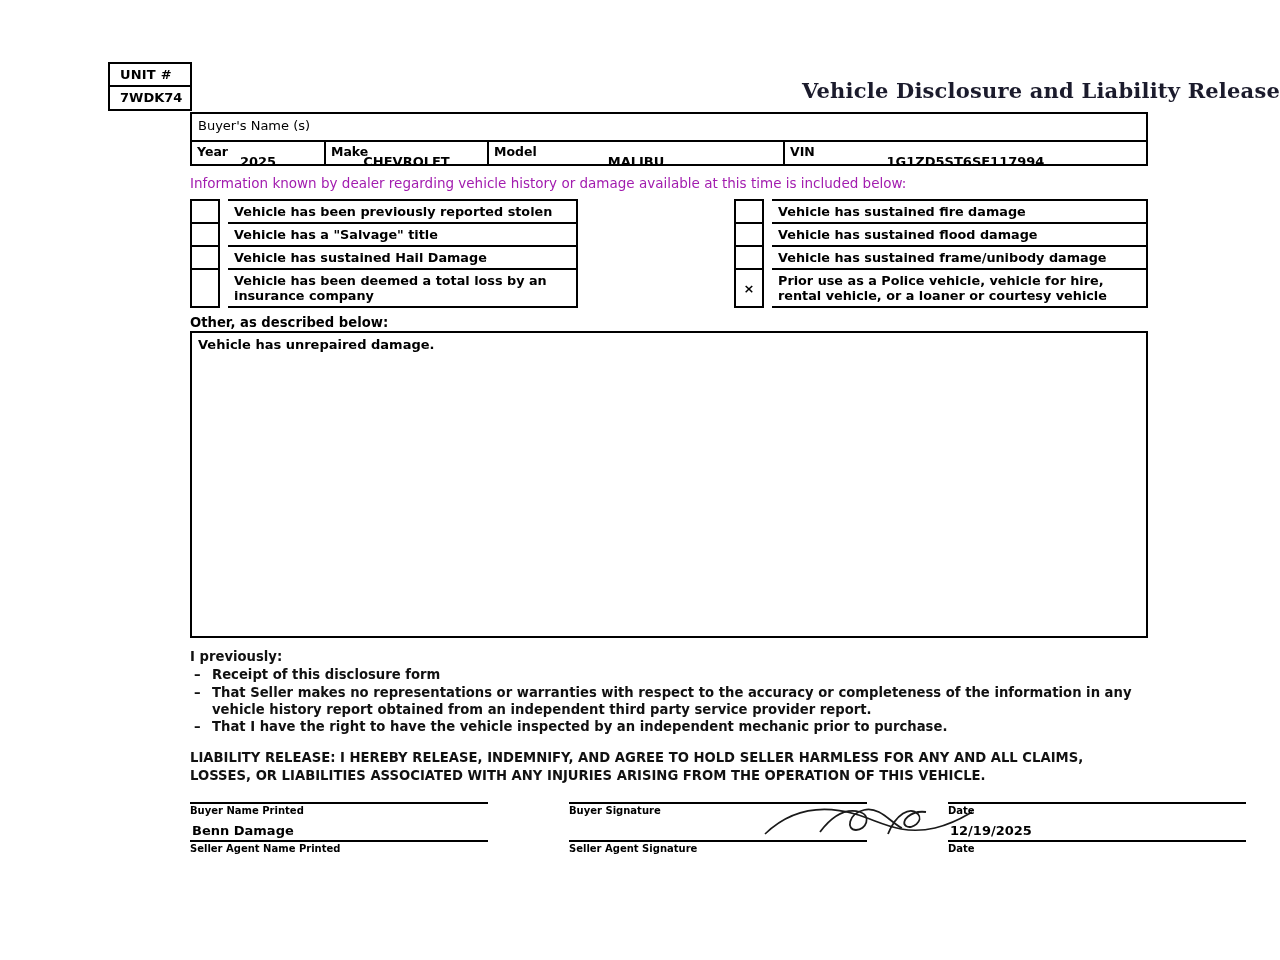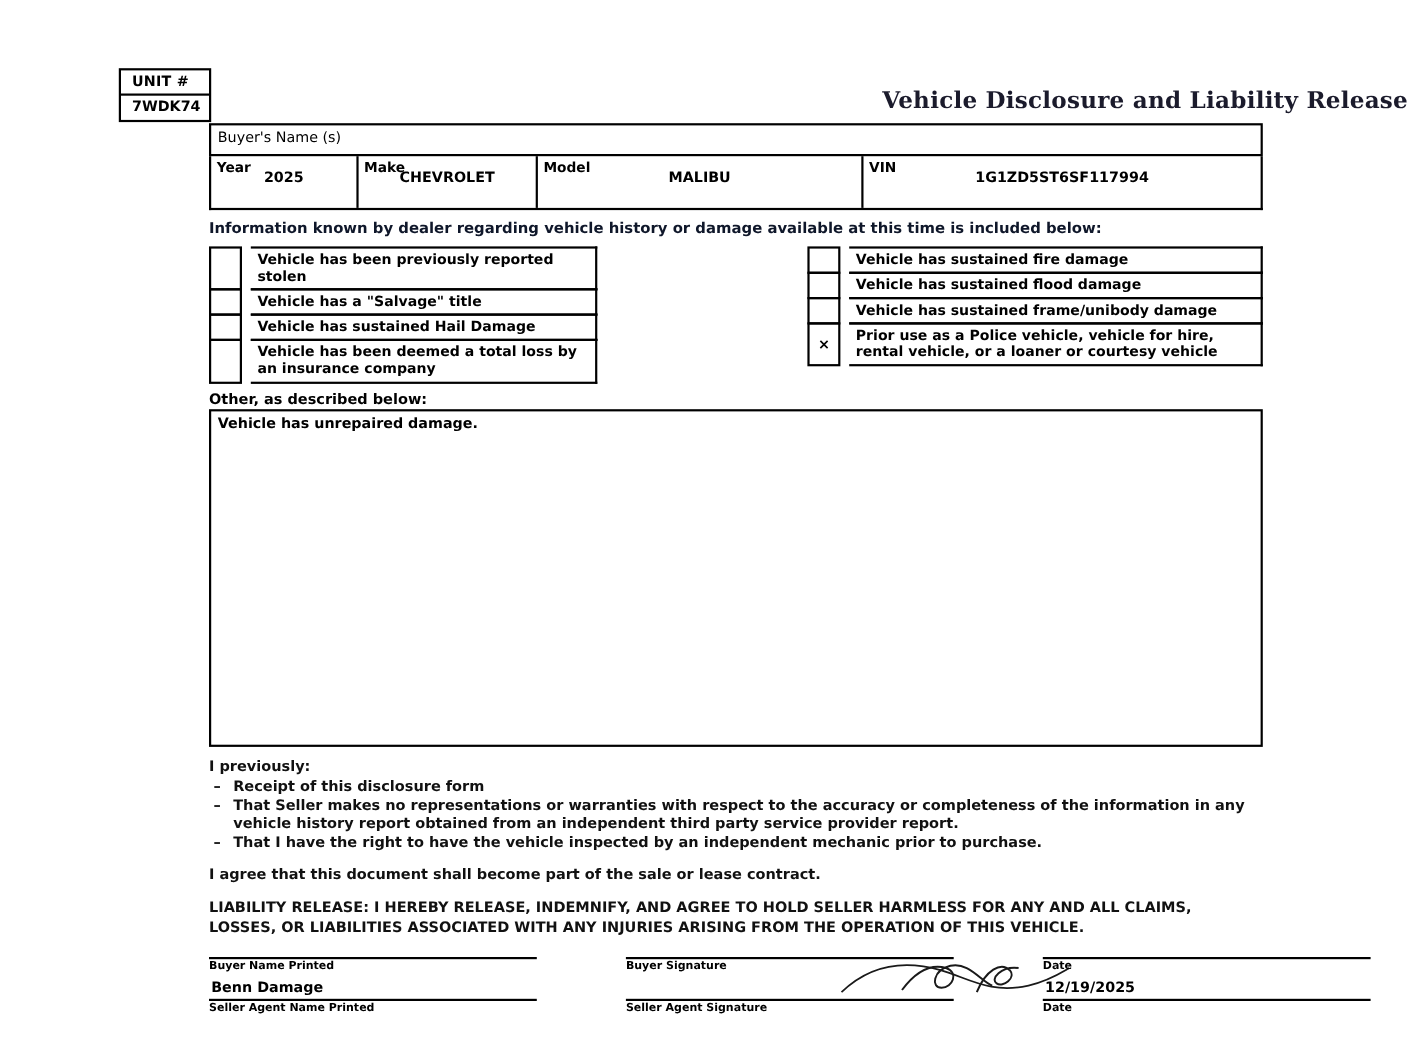--- a/index.html
+++ b/index.html
@@ -58,21 +58,21 @@
     height: 30px;
     font-size: 13px;
     font-weight: normal;
     padding: 4px 0 0 6px;
   }
   .vehicle-row {
     display: flex;
     border-left: 2px solid #000;
     border-right: 2px solid #000;
     border-bottom: 2px solid #000;
-    height: 49px;
+    height: 24px;
   }
   .vcell {
     position: relative;
     border-right: 2px solid #000;
     flex: 0 0 auto;
     height: 100%;
     overflow: hidden;
   }
   .vcell:last-child { border-right: none; }
   .vcell .lbl {
@@ -90,30 +90,30 @@
     font-weight: bold;
   }
   .c-year  { width: 134px; }
   .c-make  { width: 163px; }
   .c-model { width: 296px; }
   .c-vin   { width: 361px; }
 
   .info-line {
     margin-top: 9px;
     font-size: 13.5px;
-    font-weight: bold;
-    color: #0f172a;
+    font-weight: normal;
+    color: #a21caf;
   }
   
   .check-wrap {
     margin-top: 8px;
     display: flex;
     justify-content: space-between;
   }
-  .check-col { width: 353px; }
+  .check-col { width: 388px; }
   .check-col.right { width: 414px; }
   .chk-row {
     display: flex;
     align-items: stretch;
     margin-bottom: -2px;
   }
   .chk-box {
     width: 30px;
     min-height: 25px;
     border: 2px solid #000;
@@ -310,21 +310,20 @@
     <div class="other-label">Other, as described below:</div>
     <div class="other-box">Vehicle has unrepaired damage.</div>
 
     <div class="ack">
       <div class="hd">I previously:</div>
       <ul>
         <li><span class="dash">–</span><span>Receipt of this disclosure form</span></li>
         <li><span class="dash">–</span><span>That Seller makes no representations or warranties with respect to the accuracy or completeness of the information in any vehicle history report obtained from an independent third party service provider report.</span></li>
         <li><span class="dash">–</span><span>That I have the right to have the vehicle inspected by an independent mechanic prior to purchase.</span></li>
       </ul>
-      <div class="para">I agree that this document shall become part of the sale or lease contract.</div>
       <div class="para release">LIABILITY RELEASE:  I HEREBY RELEASE, INDEMNIFY, AND AGREE TO HOLD SELLER HARMLESS FOR ANY AND ALL CLAIMS, LOSSES, OR LIABILITIES ASSOCIATED WITH ANY INJURIES ARISING FROM THE OPERATION OF THIS VEHICLE.</div>
     </div>
 
     <div class="sig-block">
 
       <svg class="signature-svg" width="250" height="50" viewBox="0 0 250 50">
         <path d="M5 38 C 30 14, 60 8, 95 18 C 120 25, 140 40, 175 32 C 195 27, 205 20, 212 16" fill="none" stroke="#1a1a1a" stroke-width="1.6"></path>
         <path d="M60 36 C 72 20, 86 12, 100 16 C 112 20, 106 34, 96 34 C 86 34, 88 18, 104 14 C 120 10, 132 28, 142 32" fill="none" stroke="#1a1a1a" stroke-width="1.8"></path>
         <path d="M128 38 C 136 18, 150 10, 158 18 C 164 25, 152 34, 146 30 C 140 26, 150 14, 166 16" fill="none" stroke="#1a1a1a" stroke-width="1.8"></path>
       </svg>

